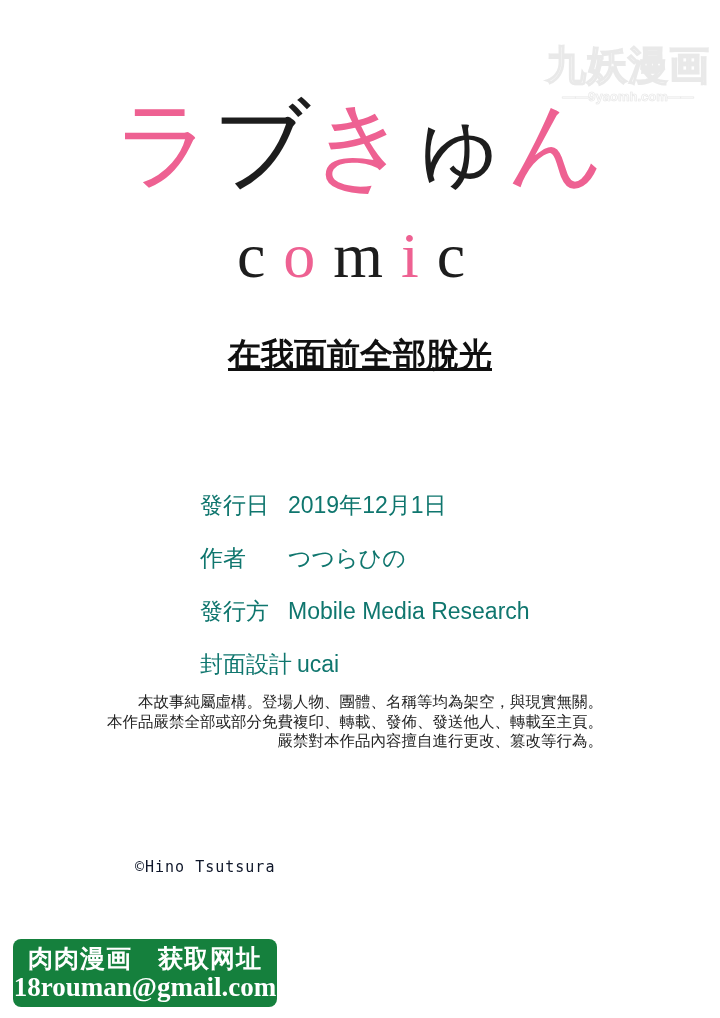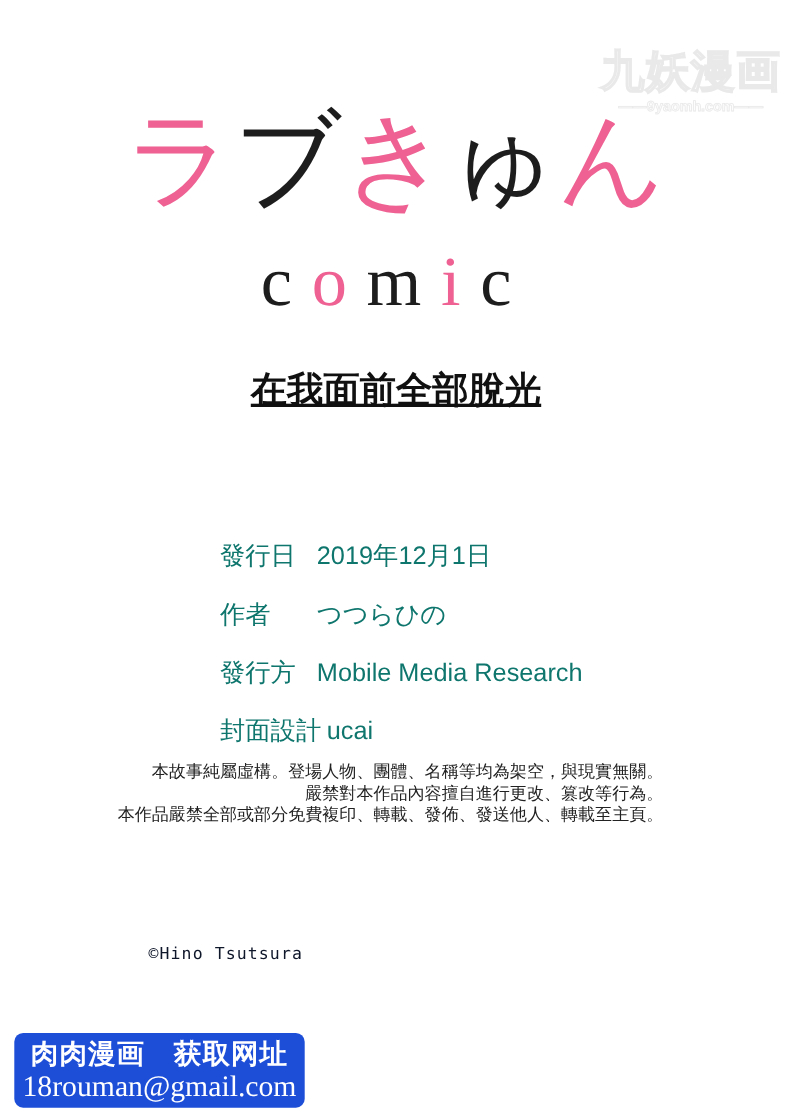--- a/index.html
+++ b/index.html
@@ -119,38 +119,38 @@
     color: #0f172a;
   }
 
   
   .site-badge {
     position: absolute;
     left: 13px;
     top: 939px;
     width: 264px;
     height: 68px;
-    background: #1d4ed8;
+    background: #15803d;
     border-radius: 8px;
     color: #ffffff;
     text-align: center;
     overflow: hidden;
   }
   .badge-line1 {
     margin-top: 5px;
     font-size: 25px;
     font-weight: bold;
     line-height: 1.15;
     letter-spacing: 1px;
     white-space: nowrap;
   }
   .badge-email {
     font-family: "Liberation Serif", serif;
     font-size: 27px;
-    font-weight: normal;
+    font-weight: bold;
     line-height: 1.05;
     white-space: nowrap;
   }
 </style>
 </head>
 <body>
 
 <div class="page">
 
   <div class="watermark">
@@ -180,22 +180,22 @@
     <div class="credit-row">
       <span class="credit-label">發行方</span><span class="credit-value">Mobile Media Research</span>
     </div>
     <div class="credit-row wide">
       <span class="credit-label">封面設計</span><span class="credit-value">ucai</span>
     </div>
   </div>
 
   <div class="disclaimer">
     <div>本故事純屬虛構。登場人物、團體、名稱等均為架空，與現實無關。</div>
+    <div>本作品嚴禁全部或部分免費複印、轉載、發佈、發送他人、轉載至主頁。</div>
     <div>嚴禁對本作品內容擅自進行更改、篡改等行為。</div>
-    <div>本作品嚴禁全部或部分免費複印、轉載、發佈、發送他人、轉載至主頁。</div>
   </div>
 
   <div class="copyright">©Hino Tsutsura</div>
 
   <div class="site-badge">
     <div class="badge-line1">肉肉漫画　获取网址</div>
     <div class="badge-email">18rouman@gmail.com</div>
   </div>
 
 </div>

